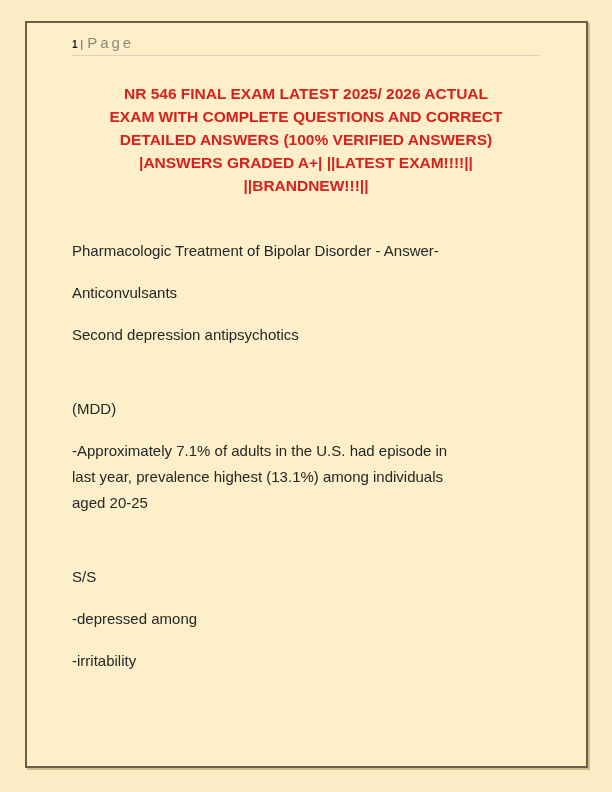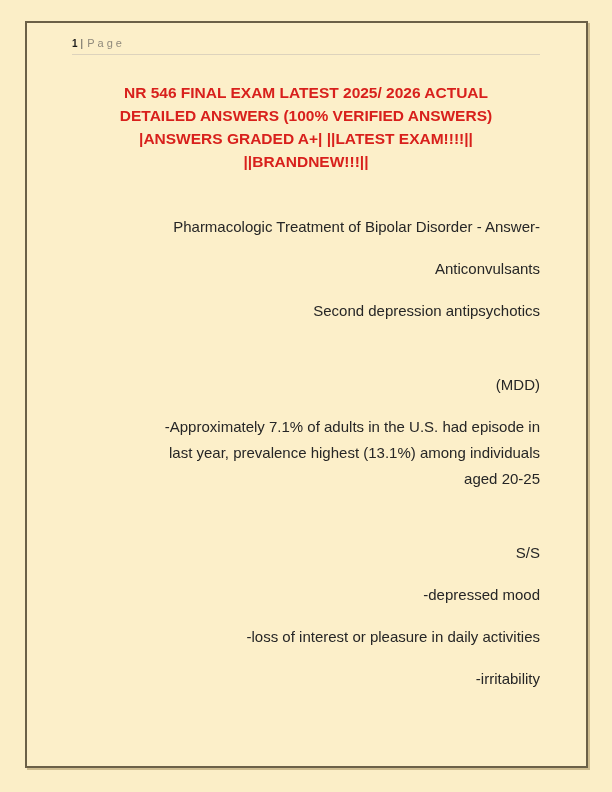--- a/index.html
+++ b/index.html
@@ -39,42 +39,41 @@
     font-weight: bold;
     color: #1a1a1a;
   }
   .header-separator {
     margin: 0 4px 0 3px;
     color: #4a4a4a;
   }
   .header-label {
     letter-spacing: 3px;
     color: #8f897b;
-    font-size: 11px;
+    font-size: 15px;
   }
   .doc-title {
     margin-top: 26px;
     text-align: center;
     color: #d8201c;
     font-weight: bold;
     font-size: 15.5px;
     line-height: 23px;
   }
   .title-line {
     white-space: nowrap;
   }
   .doc-body {
     margin-top: 41px;
     font-size: 15px;
     line-height: 26px;
     color: #262626;
   }
   .para {
     margin: 16px 0 6px 0;
-    text-align: right;
   }
   .para-line {
     display: block;
     white-space: nowrap;
   }
   .para-spacer {
     height: 26px;
     margin: 0 0 6px 0;
   }
 </style>
@@ -84,20 +83,21 @@
 <div class="page-frame">
 
   <div class="page-header">
     <span class="page-number">1</span>
     <span class="header-separator">|</span>
     <span class="header-label">Page</span>
   </div>
 
   <div class="doc-title">
     <div class="title-line">NR 546 FINAL EXAM LATEST 2025/ 2026 ACTUAL</div>
+    <div class="title-line">EXAM WITH COMPLETE QUESTIONS AND CORRECT</div>
     <div class="title-line">DETAILED ANSWERS (100% VERIFIED ANSWERS)</div>
     <div class="title-line">|ANSWERS GRADED A+| ||LATEST EXAM!!!!||</div>
     <div class="title-line">||BRANDNEW!!!||</div>
   </div>
 
   <div class="doc-body">
 
     <p class="para">
       <span class="para-line">Pharmacologic Treatment of Bipolar Disorder - Answer-</span>
     </p>
@@ -123,25 +123,22 @@
       <span class="para-line">aged 20-25</span>
     </p>
 
     <div class="para-spacer"></div>
 
     <p class="para">
       <span class="para-line">S/S</span>
     </p>
 
     <p class="para">
-      <span class="para-line">-depressed mood</span>
+      <span class="para-line">-depressed among</span>
     </p>
 
-    <p class="para">
-      <span class="para-line">-loss of interest or pleasure in daily activities</span>
-    </p>
 
     <p class="para">
       <span class="para-line">-irritability</span>
     </p>
 
   </div>
 </div>
 
 </body></html>

